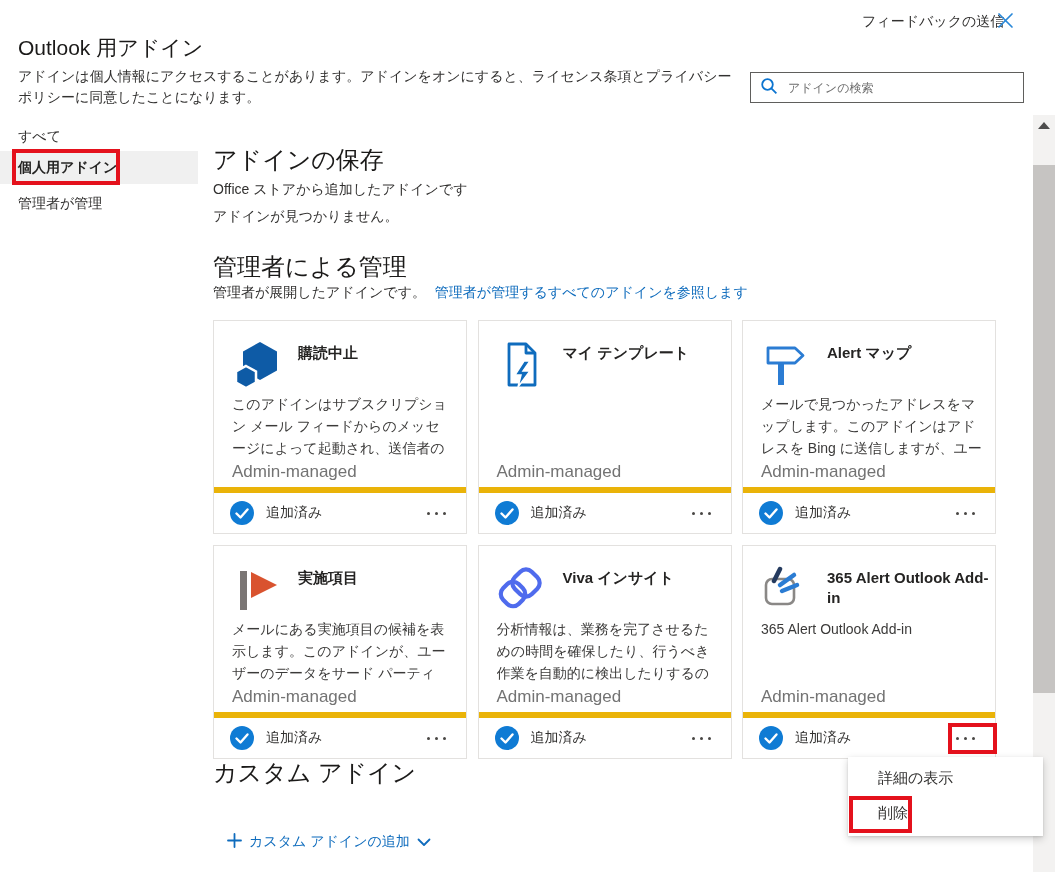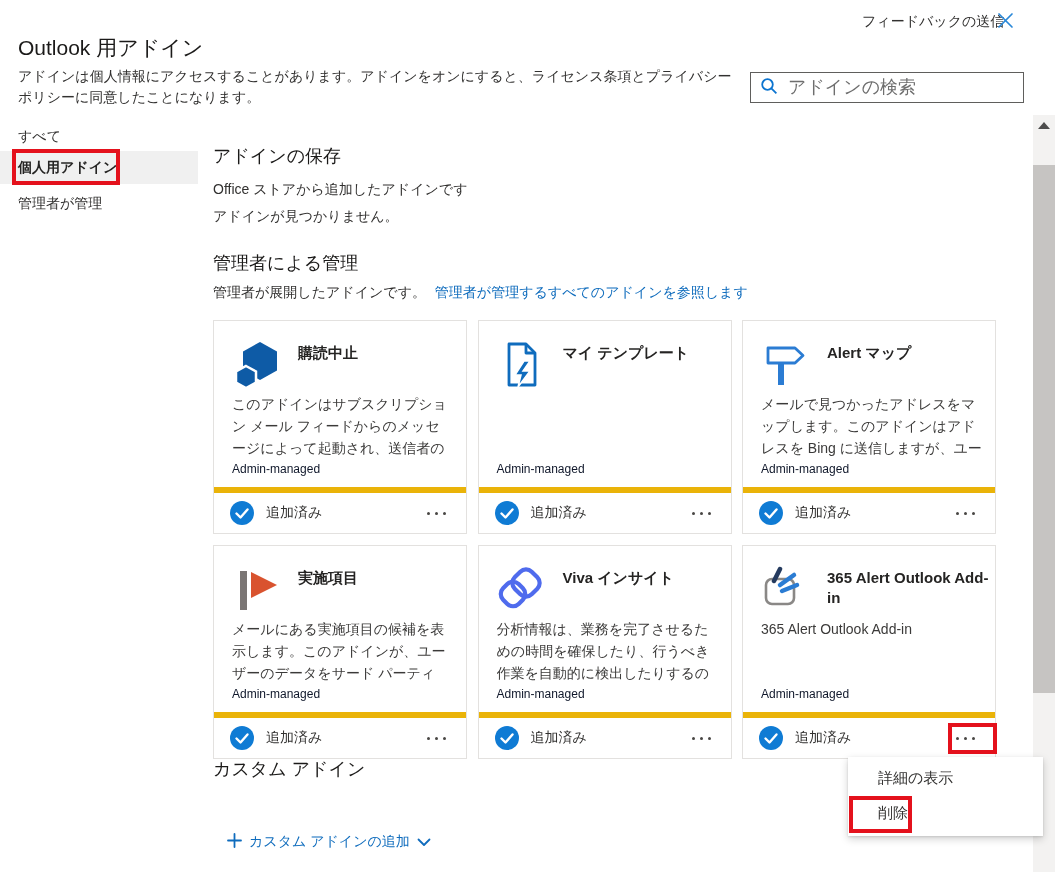--- a/index.html
+++ b/index.html
@@ -12,42 +12,42 @@
   
   .feedback { position:absolute; left:862px; top:13px; font-size:14px; color:#323130; cursor:pointer; }
   .close-btn { position:absolute; left:997px; top:12px; width:20px; height:20px; cursor:pointer; }
   
   .page-title { position:absolute; left:18px; top:34px; margin:0; font-size:21px; font-weight:400; color:#1b1a19;text-align:right; }
   .page-desc { position:absolute; left:18px; top:66px; width:726px; margin:0; font-size:14px; line-height:21px; color:#323130; }
   .search-box {
     position:absolute; left:750px; top:72px; width:274px; height:31px;
     border:1px solid #5f5e5c; background:#fff; display:flex; align-items:center; padding:0 9px; gap:8px;
   }
-  .search-box input { border:none; outline:none; flex:1; font-size:18px; color:#1d4ed8; font-family:inherit; background:transparent; }
+  .search-box input { border:none; outline:none; flex:1; font-size:12px; color:#1d4ed8; font-family:inherit; background:transparent; }
   .search-box input::placeholder { color:#6e6e6e; }
   
   .side-item { position:absolute; left:0; width:198px; padding-left:18px; font-size:14px; color:#323130; cursor:pointer; }
   .side-all { top:121px; height:30px; line-height:30px; }
   .side-personal { top:151px; height:33px; line-height:33px; background:#f0f0f0; font-weight:700; color:#252423; }
   .side-admin { top:188px; height:30px; line-height:30px; }
   
-  .sec-title { position:absolute; margin:0; left:213px; font-size:18px; font-weight:400; color:#1b1a19; }
+  .sec-title { position:absolute; margin:0; left:213px; font-size:24px; font-weight:400; color:#1b1a19; }
   .sec-text  { position:absolute; margin:0; left:213px; font-size:14px; color:#323130; }
   a.link { color:#0f6cbd; text-decoration:none; cursor:pointer; }
   .custom-add { display:inline-flex; align-items:center; gap:7px; margin-left:14px; font-size:14px; }
   
   .grid {
     position:absolute; left:213px; top:320px; width:784px;
     display:grid; grid-template-columns:254px 254px 254px; column-gap:10.5px; row-gap:11px;
   }
   .card { position:relative; width:254px; height:214px; border:1px solid #e3e1df; background:#fff; }
   .card-icon { position:absolute; left:18px; top:20px; width:48px; height:48px; }
   .card-title { position:absolute; left:84px; top:22px; width:166px; font-size:15px; line-height:20px; font-weight:700; color:#252423; }
   .card-desc { position:absolute; left:18px; top:72px; width:221px; height:67px; overflow:hidden; margin:0; font-size:14px; line-height:22px; color:#3b3a39; }
-  .card-managed { position:absolute; left:18px; top:141px; font-size:12px; color:#0f172a; }
+  .card-managed { position:absolute; left:18px; top:141px; font-size:17px; color:#737373; }
   .card-foot {
     position:absolute; left:0; bottom:0; width:100%; height:46px; border-top:6px solid #eab308;
     display:flex; align-items:center; padding:0 16px;
   }
   .check-badge { width:24px; height:24px; margin-right:12px; flex:none; }
   .added-label { font-size:14px; color:#323130; }
   .more-btn { margin-left:auto; display:flex; gap:5px; padding:6px 4px; cursor:pointer; }
   .more-btn i { width:3px; height:3px; border-radius:50%; background:#484644; display:block; }
   
   .context-menu {

